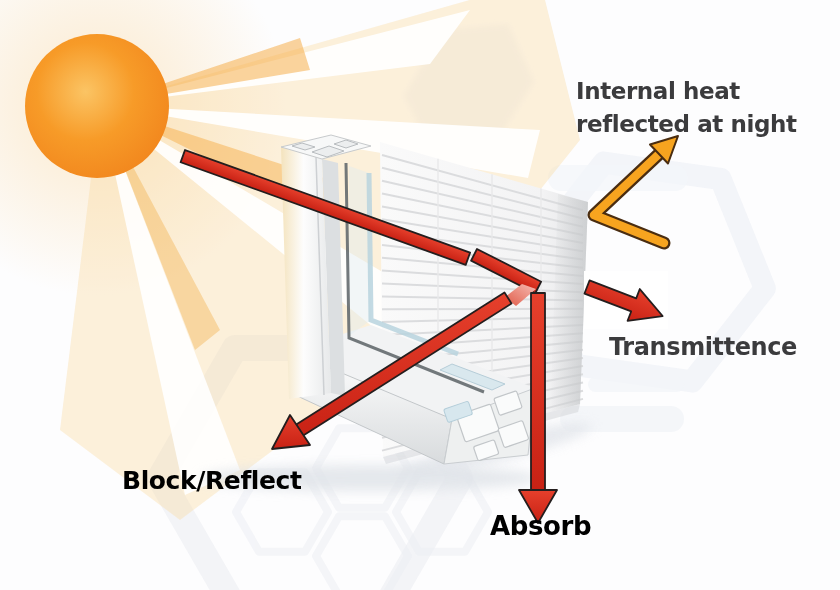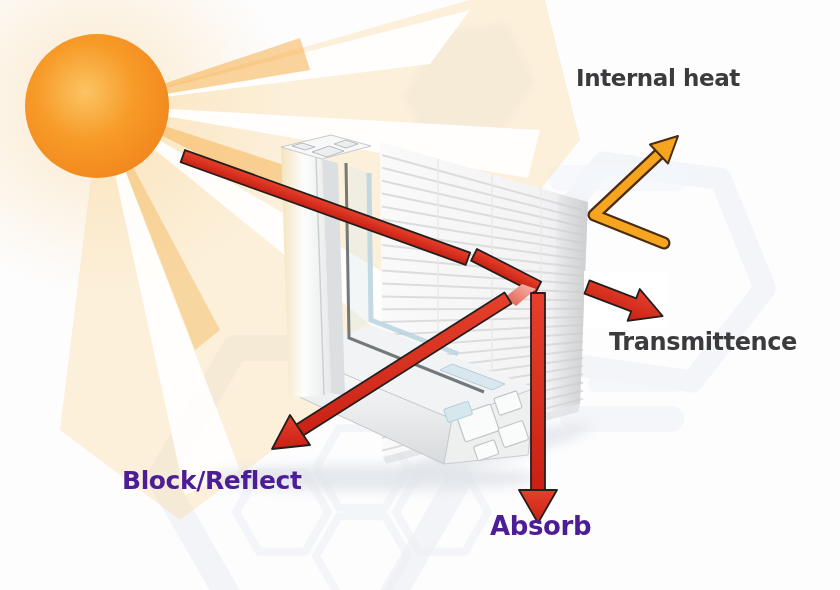--- a/index.html
+++ b/index.html
@@ -10,24 +10,24 @@
     overflow:hidden;
     font-family:"DejaVu Sans","Liberation Sans",sans-serif;
   }
   #art{position:absolute;left:0;top:0;}
   .label{
     position:absolute;
     font-weight:700;
     white-space:nowrap;
     letter-spacing:-0.4px;
   }
-  .label-dark{color:#3b3b3d;}
-  .label-brown{color:#4c1d95;}
+  .label-dark{color:#3b3b3d;margin-top:13px;}
+  .label-brown{color:#000000;}
   #lbl-internal{left:576px;top:62px;font-size:23px;line-height:33px;}
-  #lbl-transmit{left:609px;top:328px;font-size:24px;}
+  #lbl-transmit{left:609px;top:320px;font-size:24px;}
   #lbl-block{left:122px;top:466px;font-size:25px;}
   #lbl-absorb{left:490px;top:511px;font-size:26px;}
   #blind-slats line{stroke:#dbdcde;stroke-width:2;}
   #blind-seams line{stroke:#e8e9ea;stroke-width:1.4;}
   .chamber{fill:#fafbfb;stroke:#c2c6c9;stroke-width:1.2;}
 </style>
 </head>
 <body>
 
 <div id="stage">
@@ -204,18 +204,19 @@
     <g stroke="none">
       <path d="M664,243 L594,215 L659,154" fill="none" stroke="#4a2d11" stroke-width="13" stroke-linejoin="round" stroke-linecap="round"></path>
       <path d="M664,243 L594,215 L659,154" fill="none" stroke="#f7a41f" stroke-width="8.5" stroke-linejoin="round" stroke-linecap="round"></path>
       <polygon points="678,136 668,163.5 650,144.5" fill="#f7a41f" stroke="#4a2d11" stroke-width="2" stroke-linejoin="round"></polygon>
     </g>
   </g>
 </svg>
 
 <div class="label label-dark" id="lbl-internal">
   <div>Internal heat</div>
+  <div>reflected at night</div>
 </div>
 <div class="label label-dark" id="lbl-transmit">Transmittence</div>
 <div class="label label-brown" id="lbl-block">Block/Reflect</div>
 <div class="label label-brown" id="lbl-absorb">Absorb</div>
 
 </div>
 
 </body></html>

